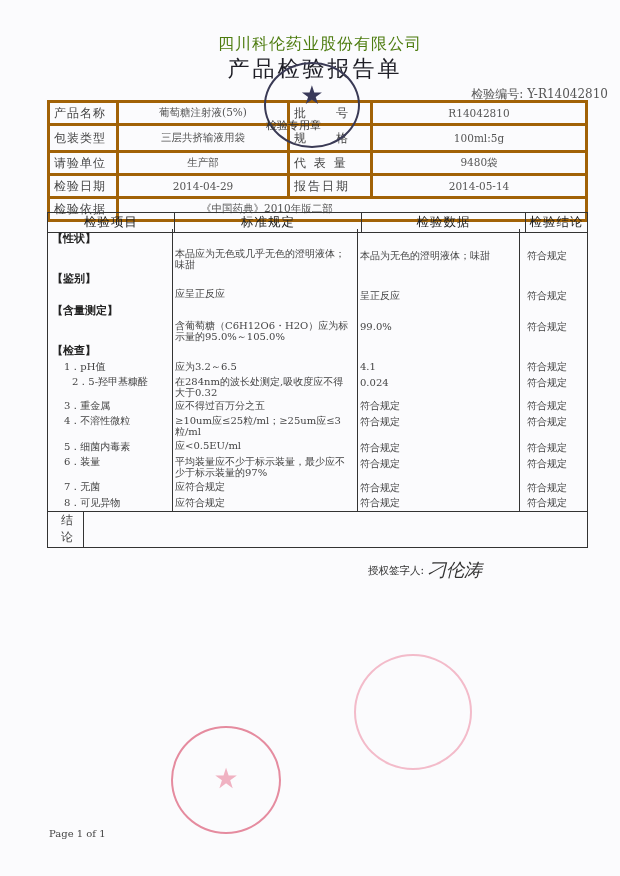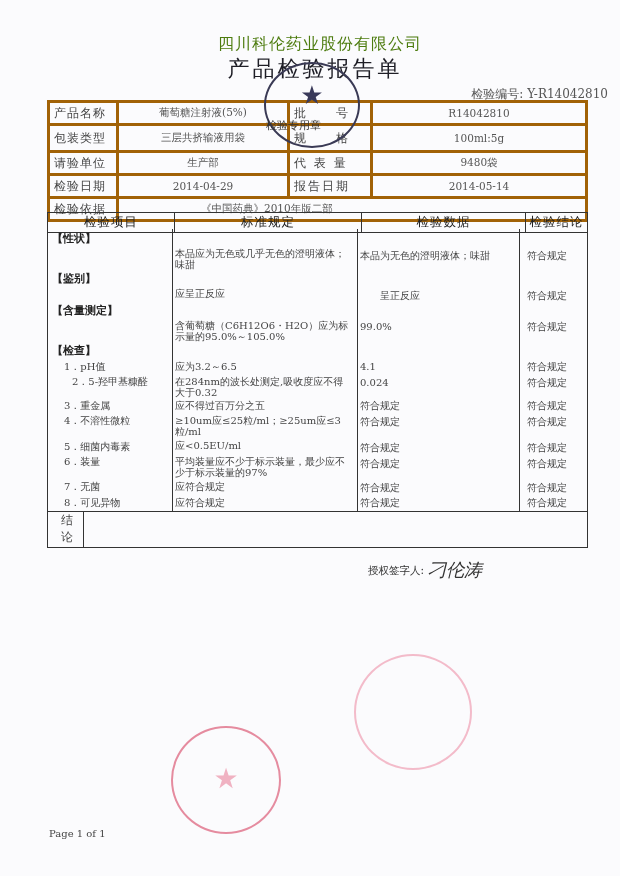--- a/index.html
+++ b/index.html
@@ -97,21 +97,21 @@
 <div class="t sec" style="left:52px;top:345px">【检查】</div>
 
 <div>
   <div class="t wrap" style="left:175px;top:248px">本品应为无色或几乎无色的澄明液体；味甜</div>
   <div class="t" style="left:360px;top:250px">本品为无色的澄明液体；味甜</div>
   <div class="t" style="left:527px;top:250px">符合规定</div>
 </div>
 
 <div>
   <div class="t" style="left:175px;top:288px">应呈正反应</div>
-  <div class="t" style="left:380px;top:290px">呈正反应</div>
+  <div class="t" style="left:360px;top:290px">呈正反应</div>
   <div class="t" style="left:527px;top:290px">符合规定</div>
 </div>
 
 <div>
   <div class="t wrap" style="left:175px;top:320px">含葡萄糖（C6H12O6・H2O）应为标示量的95.0%～105.0%</div>
   <div class="t" style="left:360px;top:321px">99.0%</div>
   <div class="t" style="left:527px;top:321px">符合规定</div>
 </div>
 
 <div>

